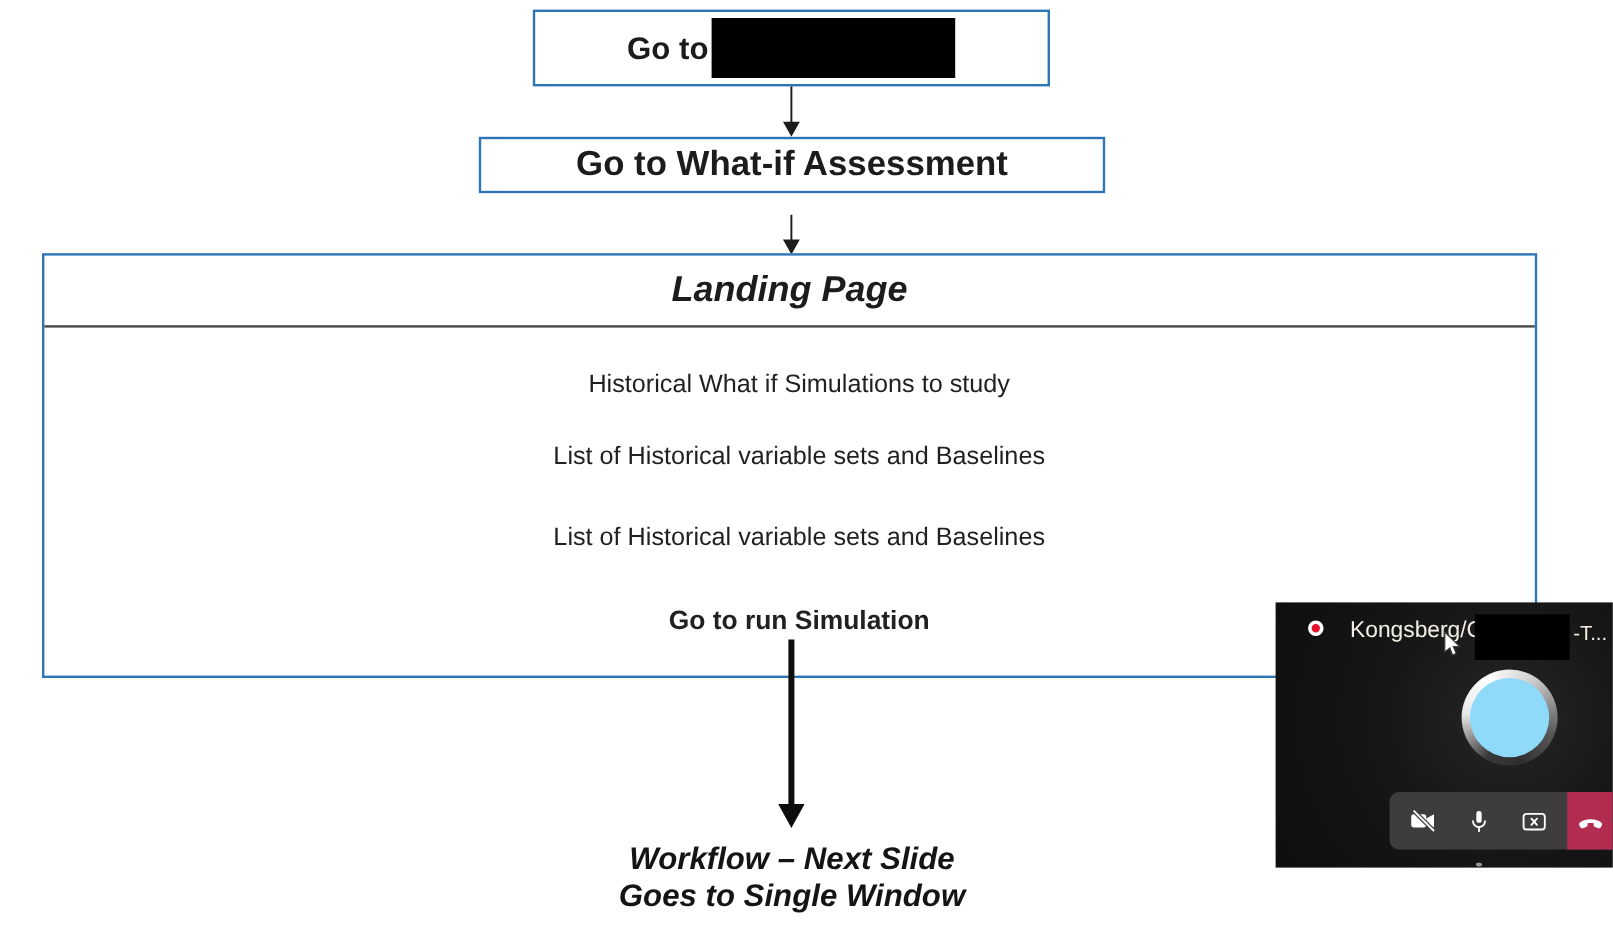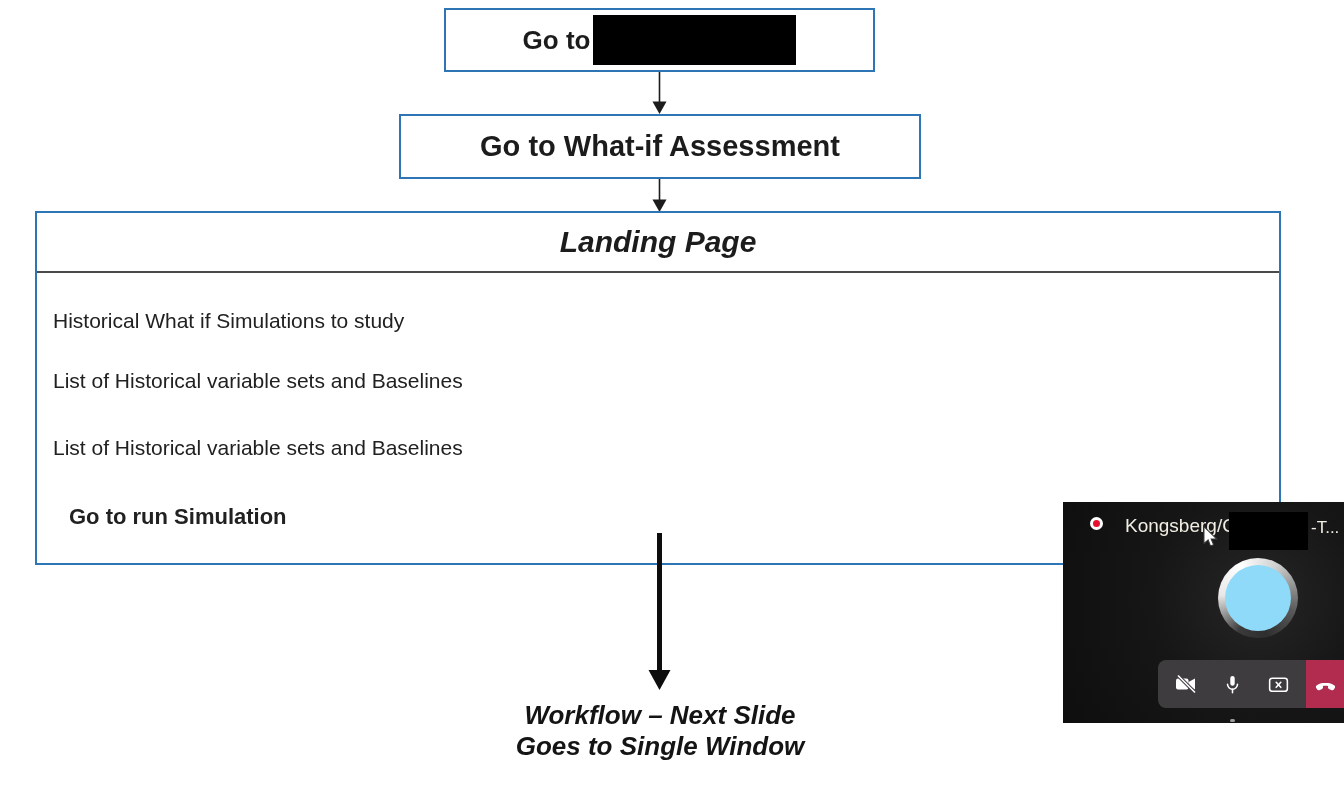--- a/index.html
+++ b/index.html
@@ -6,32 +6,32 @@
   html,body { width:1344px; height:792px; background:#ffffff; }
   body { font-family:"Liberation Sans", sans-serif; position:relative; overflow:hidden; }
 
   .canvas { position:absolute; left:0; top:0; width:1344px; height:792px; background:#ffffff; }
 
   
   .flow-box { position:absolute; background:#ffffff; border:2px solid #2e75b6;
               display:flex; align-items:center; justify-content:center; color:#1c1c1c; }
   .box1 { left:444px; top:8px; width:431px; height:64px; font-size:26px; font-weight:bold; gap:3px; }
   .box1-redaction { width:203px; height:50px; background:#000000; }
-  .box2 { left:399px; top:114px; width:522px; height:65px; font-size:29px; font-weight:bold; }
+  .box2 { left:399px; top:114px; width:522px; height:47px; font-size:29px; font-weight:bold; }
 
   .landing { left:35px; top:211px; width:1246px; height:354px; display:block; }
   .landing-title { position:absolute; left:0; top:0; width:100%; height:60px;
                    display:flex; align-items:center; justify-content:center;
                    font-size:30px; font-weight:bold; border-bottom:2px solid #4a4a4a; color:#1c1c1c;font-style:italic; }
-  .landing-item { position:absolute; left:0; width:100%; 
+  .landing-item { position:absolute; left:0; width:100%; text-align:center;
                   font-size:21px; line-height:26px; color:#212121;padding-left:16px; }
   .li-0 { top:95px; }
   .li-1 { top:155px; }
   .li-2 { top:222px; }
-  .li-3 { top:291px; font-weight:bold; font-size:22px;margin-left:16px; }
+  .li-3 { top:291px; font-weight:bold; font-size:22px; }
 
   .arrow-svg { position:absolute; overflow:visible; }
 
   .footnote { position:absolute; left:410px; top:700px; width:500px; text-align:center;
               font-size:26px; line-height:31px; font-weight:bold; font-style:italic; color:#141414; }
 
   
   .call-overlay { position:absolute; left:1063px; top:502px; width:281px; height:221px;
                   background:radial-gradient(circle at 69% 44%, #262626 0%, #161616 46%, #0e0e0e 100%);
                   overflow:hidden; }

